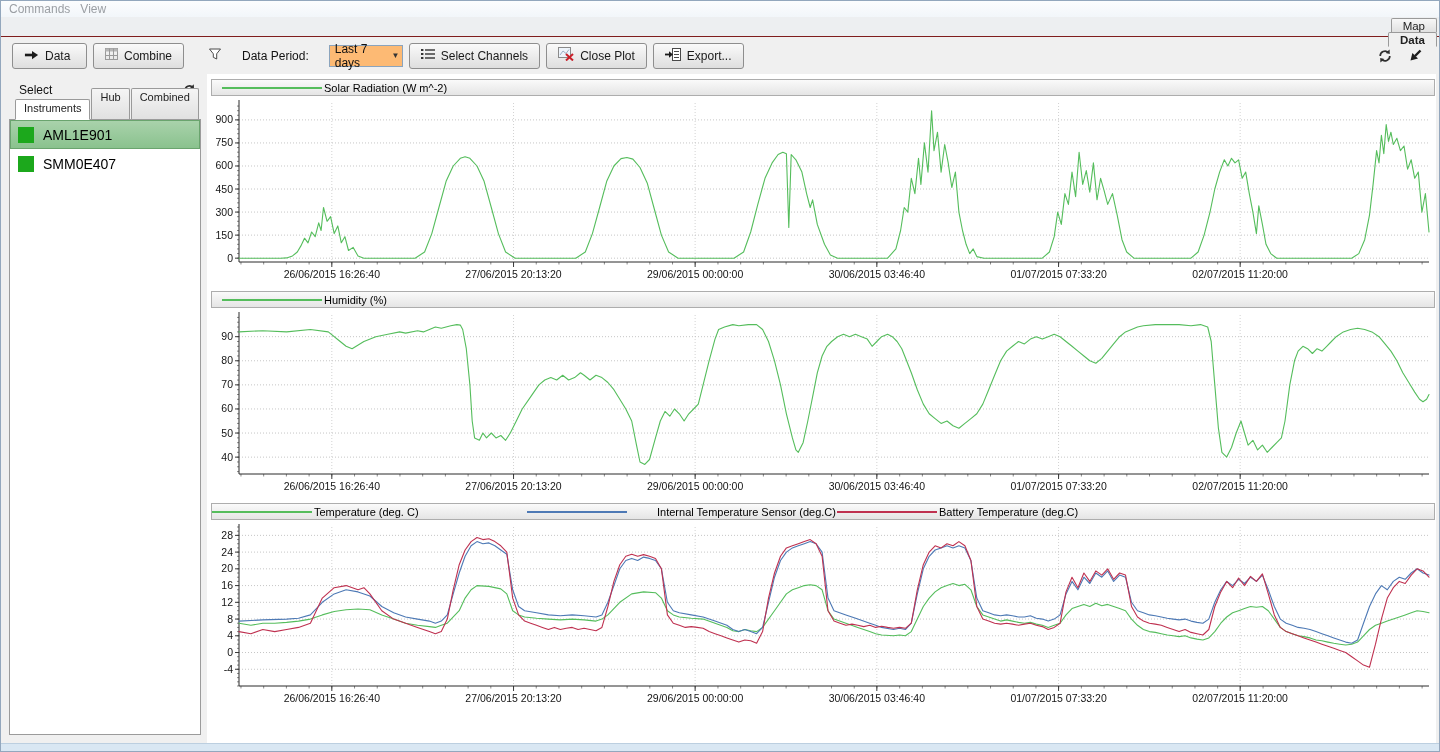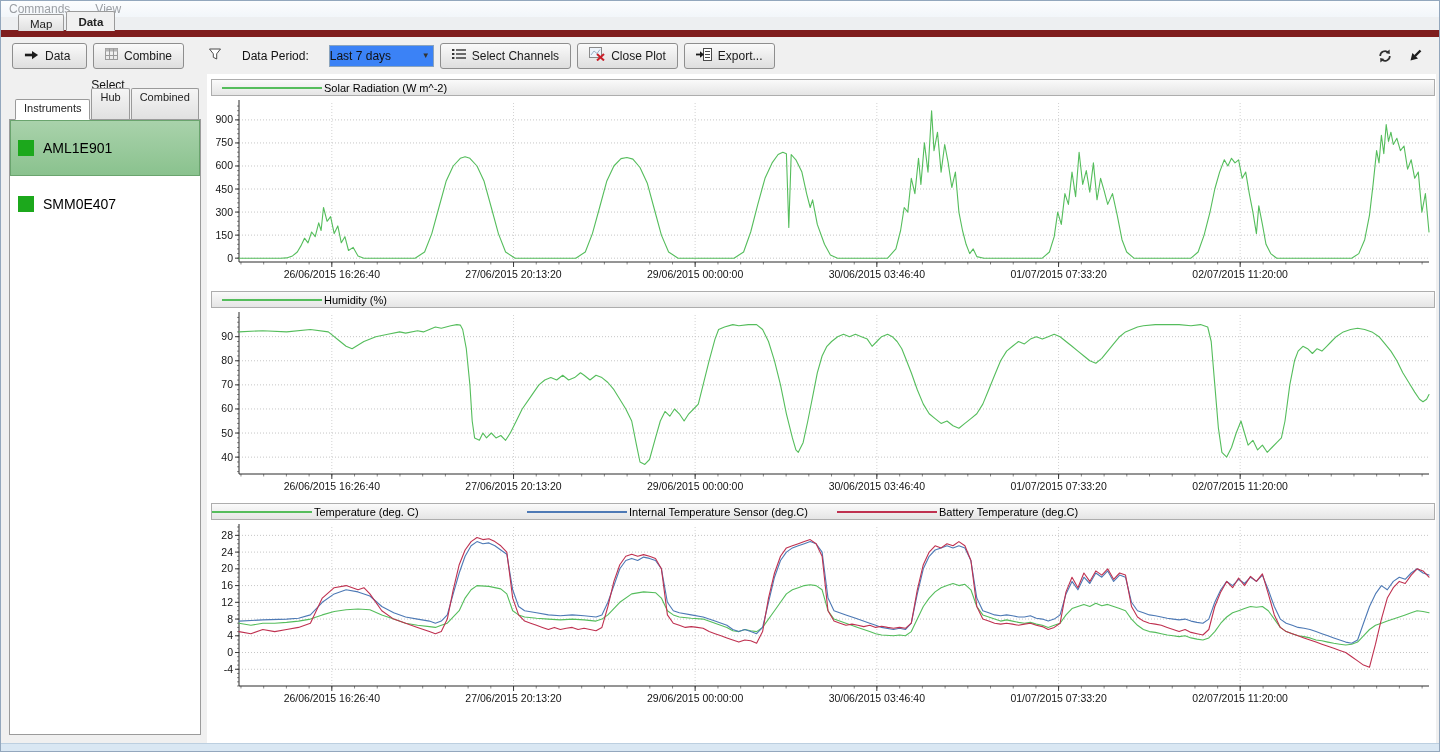--- a/index.html
+++ b/index.html
@@ -1,42 +1,42 @@
 <!DOCTYPE html>
 <html><head>
 <meta charset="utf-8">
 <style>
   html,body{margin:0;padding:0;background:#cfd6de;font-family:"Liberation Sans","DejaVu Sans",sans-serif;}
   *{box-sizing:border-box;}
   .window{position:relative;width:1440px;height:752px;background:#f0f0f0;border:1px solid #93a7bd;overflow:hidden;}
   
-  .menubar{height:16px;background:linear-gradient(#fcfdfe,#f2f6fa);padding-left:8px;display:flex;gap:25px;align-items:center;font-size:12px;color:#9b9fa4;}
+  .menubar{height:16px;background:linear-gradient(#fcfdfe,#f2f6fa);padding-left:8px;display:flex;gap:10px;align-items:center;font-size:12px;color:#9b9fa4;}
   
-  .tabstrip{height:20px;background:#edeff1;border-bottom:7px solid #7f1d1d;display:flex;align-items:flex-end;padding-left:17px;}
+  .tabstrip{height:20px;background:#edeff1;border-bottom:1px solid #7f1d1d;display:flex;align-items:flex-end;padding-left:17px;flex-direction:column;}
   .tab{height:17px;padding:1px 11px 0 11px;font-size:11.5px;color:#222;background:linear-gradient(#f7f7f7,#e0e0e0);border:1px solid #9a9a9a;border-bottom:none;border-radius:2px 2px 0 0;margin-right:2px;display:flex;align-items:center;position:relative;top:1px;cursor:default;}
   .tab.active{height:20px;background:#f0f0f0;font-weight:bold;z-index:2;border-bottom:1px solid #f0f0f0;}
   
   .toolbar{height:37px;background:#f0f0f0;display:flex;align-items:center;padding-left:11px;}
   .tbtn{height:26px;display:inline-flex;align-items:center;gap:6px;padding:0 11px;font-size:12px;color:#1a1a1a;background:linear-gradient(#fafafa,#dedede);border:1px solid #8e8e8e;border-radius:3px;margin-right:6px;cursor:default;}
   .tb-gap{width:18px;}
   .filter-group{display:flex;align-items:center;gap:20px;font-size:12px;color:#111;}
-  .combobox{width:105px;height:22px;background:#3b82f6;border:1px solid #8ba4bd;display:flex;align-items:center;justify-content:space-between;font-size:12px;margin-right:6px;}
+  .combobox{width:74px;height:22px;background:#fdba74;border:1px solid #8ba4bd;display:flex;align-items:center;justify-content:space-between;padding-left:5px;font-size:12px;margin-right:6px;}
   .dd-arrow{width:14px;text-align:center;font-size:8px;color:#333;}
   .toolbar-right{margin-left:auto;margin-right:16px;display:flex;gap:15px;align-items:center;}
   .icon-btn{display:inline-flex;align-items:center;cursor:default;}
   
   .content{position:absolute;top:73px;left:0;right:0;bottom:8px;}
   
   .sidebar{position:absolute;left:8px;top:4px;width:192px;bottom:8px;display:flex;flex-direction:column;}
-  .sidebar-head{height:24px;display:flex;align-items:center;justify-content:space-between;padding:0 4px 0 10px;font-size:12px;color:#111;flex-direction:column;}
+  .sidebar-head{height:24px;display:flex;align-items:center;justify-content:space-between;padding:0 4px 0 10px;font-size:12px;color:#111;}
   .side-tabs{display:flex;align-items:flex-end;height:18px;padding-left:6px;}
   .side-tab{font-size:11px;padding:2px 8px 17px 8px;background:linear-gradient(#f5f5f5,#e0e0e0);border:1px solid #9a9a9a;border-bottom:none;border-radius:2px 2px 0 0;margin-right:1px;color:#222;cursor:default;}
   .side-tab.active{background:#fff;height:18px;position:relative;z-index:2;border-bottom:1px solid #fff;}
   .instr-list{flex:1;background:#fff;border:1px solid #9b9b9b;margin-top:-1px;overflow:hidden;}
-  .instr-item{height:56px;display:flex;align-items:center;padding-left:7px;gap:9px;font-size:14px;color:#000;border:1px solid transparent;cursor:default;}
+  .instr-item{height:29px;display:flex;align-items:center;padding-left:7px;gap:9px;font-size:14px;color:#000;border:1px solid transparent;cursor:default;}
   .instr-item.selected{background:linear-gradient(#a9d2ab,#8ac28e);border:1px solid #6aa46e;}
   .instr-swatch{width:16px;height:16px;background:#1ca81c;display:inline-block;}
   
   .main{position:absolute;left:206px;top:0;right:3px;bottom:0;background:#fff;padding:5px 0 0 4px;}
   .plot-meta{font-size:11px;color:#111;margin:4px 0 7px 8px;}
   .chart-block{margin-bottom:5px;}
   .chart-header{position:relative;height:17px;width:1224px;background:linear-gradient(#fafafa,#e5e5e5);border:1px solid #adadad;}
   .legend-item{position:absolute;top:0;height:100%;display:flex;align-items:center;}
   .legend-line{width:100px;height:2px;display:inline-block;}
   .legend-label{font-size:11px;color:#000;margin-left:2px;white-space:nowrap;}
@@ -453,21 +453,21 @@
             <polyline points="28.0,23.9 51.8,22.7 75.6,23.9 99.4,21.5 117.3,23.9 129.2,33.5 135.1,38.3 141.1,40.7 152.9,33.5 164.8,28.7 176.8,26.3 188.7,23.9 194.6,25.1 206.5,22.7 212.4,23.9 224.4,19.0 230.3,20.3 239.8,17.8 245.8,16.6 249.3,17.1 251.7,21.5 255.3,40.7 258.9,76.9 261.2,113.0 263.6,129.9 268.4,132.3 271.9,125.0 275.5,129.9 280.3,125.0 285.0,129.9 289.8,127.5 294.6,132.3 299.3,125.0 305.3,113.0 311.2,101.0 319.6,88.9 327.9,76.9 333.8,72.0 339.8,69.6 345.7,72.0 351.7,67.2 357.6,72.0 363.6,69.6 369.5,64.8 373.1,67.2 379.0,72.0 385.0,67.2 390.9,69.6 396.9,74.5 402.9,81.7 408.8,91.3 414.8,101.0 420.7,113.0 425.5,137.1 429.0,154.0 433.8,156.4 438.5,151.5 444.5,129.9 449.3,113.0 454.0,103.4 458.8,108.2 463.5,101.0 468.3,105.8 473.1,113.0 477.8,105.8 482.6,101.0 487.3,96.1 492.1,76.9 498.1,52.8 504.0,31.1 507.6,21.5 513.5,19.0 521.8,16.6 527.8,17.8 537.3,16.6 545.6,16.6 551.6,21.5 557.5,33.5 563.5,52.8 569.5,76.9 575.4,105.8 581.4,129.9 584.9,141.9 587.3,144.3 592.1,134.7 596.8,113.0 601.6,88.9 606.3,64.8 611.1,48.0 615.9,38.3 620.6,33.5 626.6,28.7 632.5,26.3 638.5,28.7 644.4,26.3 650.4,28.7 656.3,31.1 661.1,38.3 665.8,33.5 670.6,28.7 676.6,26.3 681.3,28.7 686.1,33.5 690.8,40.7 695.6,52.8 700.3,64.8 706.3,81.7 712.3,96.1 718.2,105.8 724.1,110.6 730.1,115.4 736.0,113.0 742.0,117.8 747.9,120.2 753.9,115.4 759.9,110.6 765.8,105.8 771.8,96.1 777.7,81.7 783.6,67.2 789.6,52.8 795.6,43.1 801.5,38.3 807.5,33.5 813.4,35.9 819.4,31.1 825.3,28.7 831.3,31.1 837.2,28.7 843.2,26.3 849.1,28.7 855.0,33.5 861.0,38.3 866.9,43.1 872.9,48.0 878.8,52.8 884.8,55.2 890.8,50.4 896.7,43.1 902.6,35.9 908.6,28.7 914.5,23.9 920.5,21.5 926.5,19.0 932.4,17.8 944.3,16.6 956.2,16.6 968.1,16.6 980.0,17.8 989.5,16.6 996.7,19.0 1000.2,33.5 1003.8,76.9 1007.4,120.2 1010.9,144.3 1015.7,149.1 1020.5,139.5 1025.2,125.0 1030.0,113.0 1033.5,125.0 1037.1,137.1 1041.9,132.3 1046.6,141.9 1051.4,137.1 1056.2,144.3 1060.9,139.5 1065.7,134.7 1070.4,129.9 1074.0,113.0 1078.8,76.9 1083.5,52.8 1087.1,43.1 1091.9,38.3 1096.6,40.7 1101.4,45.5 1106.1,40.7 1110.9,43.1 1115.7,38.3 1120.4,33.5 1125.2,28.7 1132.3,23.9 1139.5,21.5 1146.6,20.3 1153.7,21.5 1160.9,23.9 1168.0,28.7 1174.0,35.9 1179.9,43.1 1185.9,52.8 1191.8,64.8 1197.8,74.5 1203.7,84.1 1208.5,91.3 1212.0,93.7 1215.6,91.3 1218.0,86.5" fill="none" stroke="#55bd5c" stroke-width="1.1" stroke-linejoin="round" stroke-linecap="round"></polyline>
           </svg>
       </div>
 
       <div class="chart-block">
         <div class="chart-header">
             <span class="legend-item" style="left: 0;">
               <span class="legend-line" style="background: rgb(85, 189, 92);"></span>
               <span class="legend-label">Temperature (deg. C)</span>
             </span>
-            <span class="legend-item" style="left: 315px;">
+            <span class="legend-item" style="left: 315px; gap: 28px;">
               <span class="legend-line" style="background: rgb(77, 121, 181);"></span>
               <span class="legend-label">Internal Temperature Sensor (deg.C)</span>
             </span>
             <span class="legend-item" style="left: 625px;">
               <span class="legend-line" style="background: rgb(191, 49, 80);"></span>
               <span class="legend-label">Battery Temperature (deg.C)</span>
             </span>
           </div>
         <svg class="chart-svg" width="1224" height="190">
             <line x1="120.82" y1="7" x2="120.82" y2="166" stroke="#d2d2d2" stroke-dasharray="1,2"></line>

